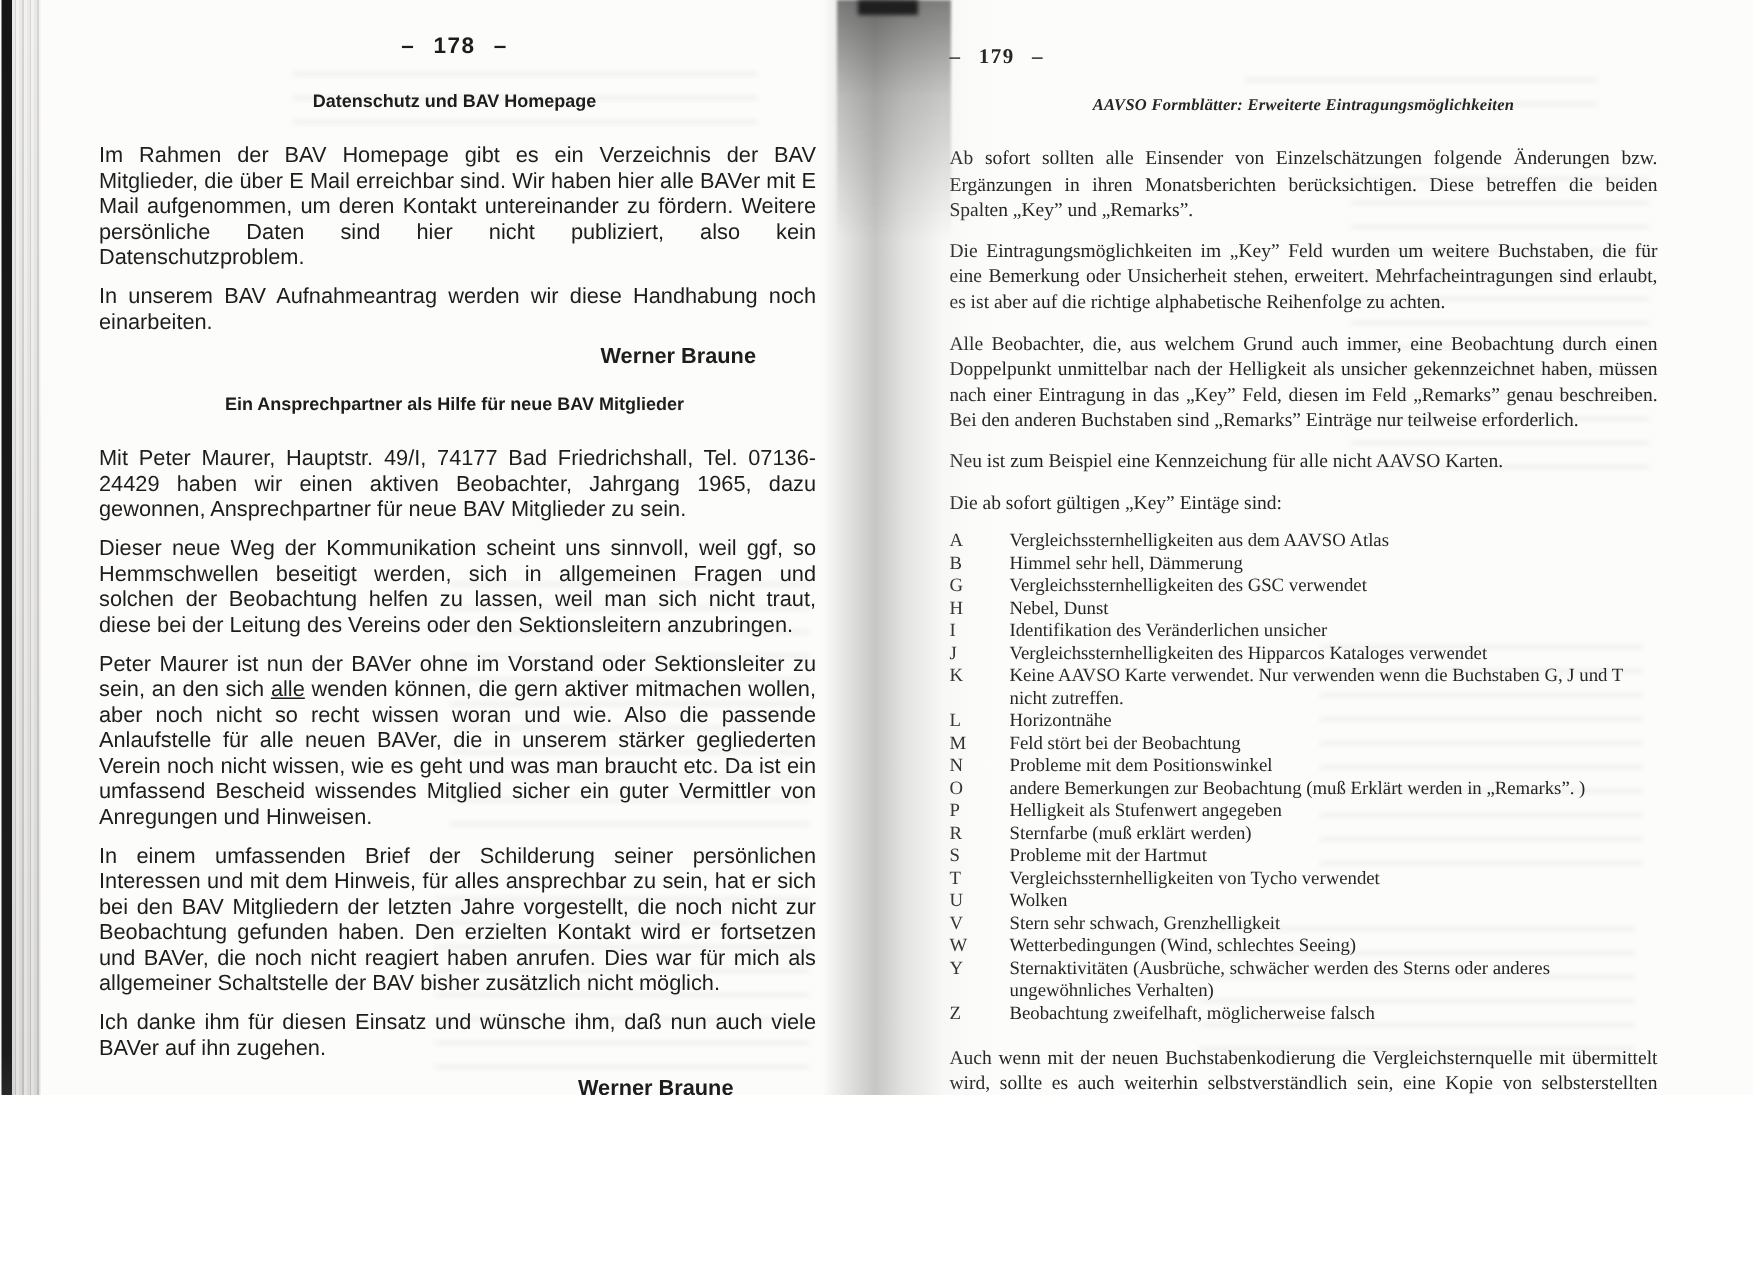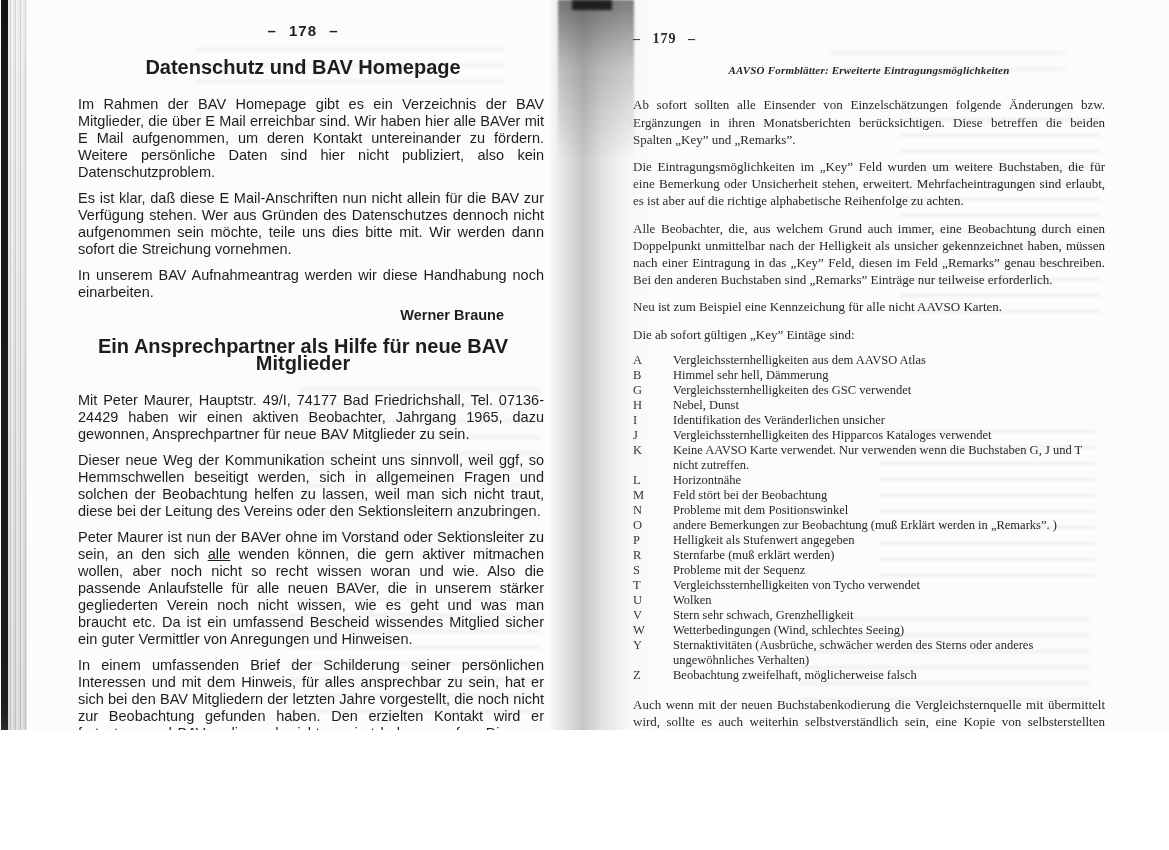--- a/index.html
+++ b/index.html
@@ -68,25 +68,25 @@
     position:absolute;left:62px;top:22px;width:482px;
     font-size:14.5px;line-height:17px;
     z-index:2;
   }
   .page-left .pagenum{
     text-align:center;font-weight:bold;font-size:15px;
     word-spacing:7px;letter-spacing:1px;
     margin:0 0 20px 0;
   }
   .page-left h1{
-    text-align:center;font-size:20px;font-weight:bold;
+    text-align:center;font-size:12px;font-weight:bold;
     margin:0 0 20px 0;
   }
   .page-left p{
-    margin:0 0 9px 16px;text-align:justify;
+    margin:0 0 9px 4px;text-align:justify;
   }
   .page-left p.last{margin-bottom:4px;}
   .sig-left{
     text-align:right;font-weight:bold;
     padding-right:40px;margin:6px 0 14px 0;
   }
   .sig-left.second{padding-right:55px;margin-top:10px;}
   .u{text-decoration:underline;}
   .page-left h1.mid{margin-top:4px;}
   
@@ -129,21 +129,20 @@
   <div class="ghost" style="left:830px;top:52px;width:235px;height:32px;"></div>
   <div class="ghost" style="left:900px;top:118px;width:200px;height:205px;"></div>
   <div class="ghost" style="left:880px;top:430px;width:215px;height:160px;"></div>
   <div class="ghost" style="left:800px;top:618px;width:290px;height:92px;"></div>
 
   <div class="page-left">
     <div class="pagenum">– 178 –</div>
 
     <h1>Datenschutz und BAV Homepage</h1>
     <p>Im Rahmen der BAV Homepage gibt es ein Verzeichnis der BAV Mitglieder, die über E Mail erreichbar sind. Wir haben hier alle BAVer mit E Mail aufgenommen, um deren Kontakt untereinander zu fördern. Weitere persönliche Daten sind hier nicht publiziert, also kein Datenschutzproblem.</p>
-    <p>Es ist klar, daß diese E Mail-Anschriften nun nicht allein für die BAV zur Verfügung stehen. Wer aus Gründen des Datenschutzes dennoch nicht aufgenommen sein möchte, teile uns dies bitte mit. Wir werden dann sofort die Streichung vornehmen.</p>
     <p class="last">In unserem BAV Aufnahmeantrag werden wir diese Handhabung noch einarbeiten.</p>
     <div class="sig-left">Werner Braune</div>
 
     <h1 class="mid">Ein Ansprechpartner als Hilfe für neue BAV Mitglieder</h1>
     <p>Mit Peter Maurer, Hauptstr. 49/I, 74177 Bad Friedrichshall, Tel. 07136-24429 haben wir einen aktiven Beobachter, Jahrgang 1965, dazu gewonnen, Ansprechpartner für neue BAV Mitglieder zu sein.</p>
     <p>Dieser neue Weg der Kommunikation scheint uns sinnvoll, weil ggf, so Hemmschwellen beseitigt werden, sich in allgemeinen Fragen und solchen der Beobachtung helfen zu lassen, weil man sich nicht traut, diese bei der Leitung des Vereins oder den Sektionsleitern anzubringen.</p>
     <p><span>Peter Maurer ist nun der BAVer ohne im Vorstand oder Sektionsleiter zu sein, an den sich </span><span class="u">alle</span><span> wenden können, die gern aktiver mitmachen wollen, aber noch nicht so recht wissen woran und wie. Also die passende Anlaufstelle für alle neuen BAVer, die in unserem stärker gegliederten Verein noch nicht wissen, wie es geht und was man braucht etc. Da ist ein umfassend Bescheid wissendes Mitglied sicher ein guter Vermittler von Anregungen und Hinweisen.</span></p>
     <p>In einem umfassenden Brief der Schilderung seiner persönlichen Interessen und mit dem Hinweis, für alles ansprechbar zu sein, hat er sich bei den BAV Mitgliedern der letzten Jahre vorgestellt, die noch nicht zur Beobachtung gefunden haben. Den erzielten Kontakt wird er fortsetzen und BAVer, die noch nicht reagiert haben anrufen. Dies war für mich als allgemeiner Schaltstelle der BAV bisher zusätzlich nicht möglich.</p>
     <p class="last">Ich danke ihm für diesen Einsatz und wünsche ihm, daß nun auch viele BAVer auf ihn zugehen.</p>
     <div class="sig-left second">Werner Braune</div>
@@ -222,21 +221,21 @@
           <span class="key-desc">Helligkeit als Stufenwert angegeben</span>
         </div>
 
         <div class="key-row">
           <span class="key-letter">R</span>
           <span class="key-desc">Sternfarbe (muß erklärt werden)</span>
         </div>
 
         <div class="key-row">
           <span class="key-letter">S</span>
-          <span class="key-desc">Probleme mit der Sequenz</span>
+          <span class="key-desc">Probleme mit der Hartmut</span>
         </div>
 
         <div class="key-row">
           <span class="key-letter">T</span>
           <span class="key-desc">Vergleichssternhelligkeiten von Tycho verwendet</span>
         </div>
 
         <div class="key-row">
           <span class="key-letter">U</span>
           <span class="key-desc">Wolken</span>

